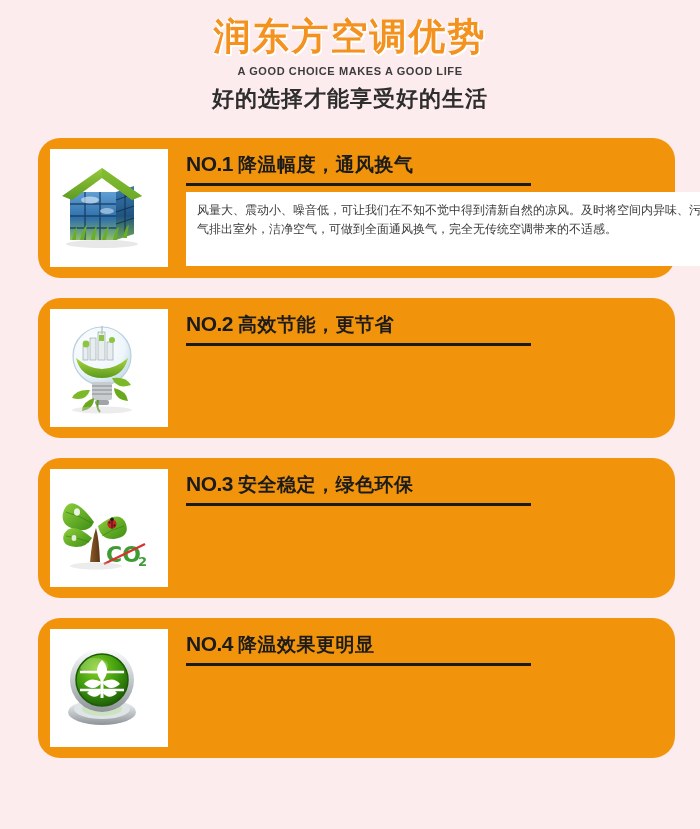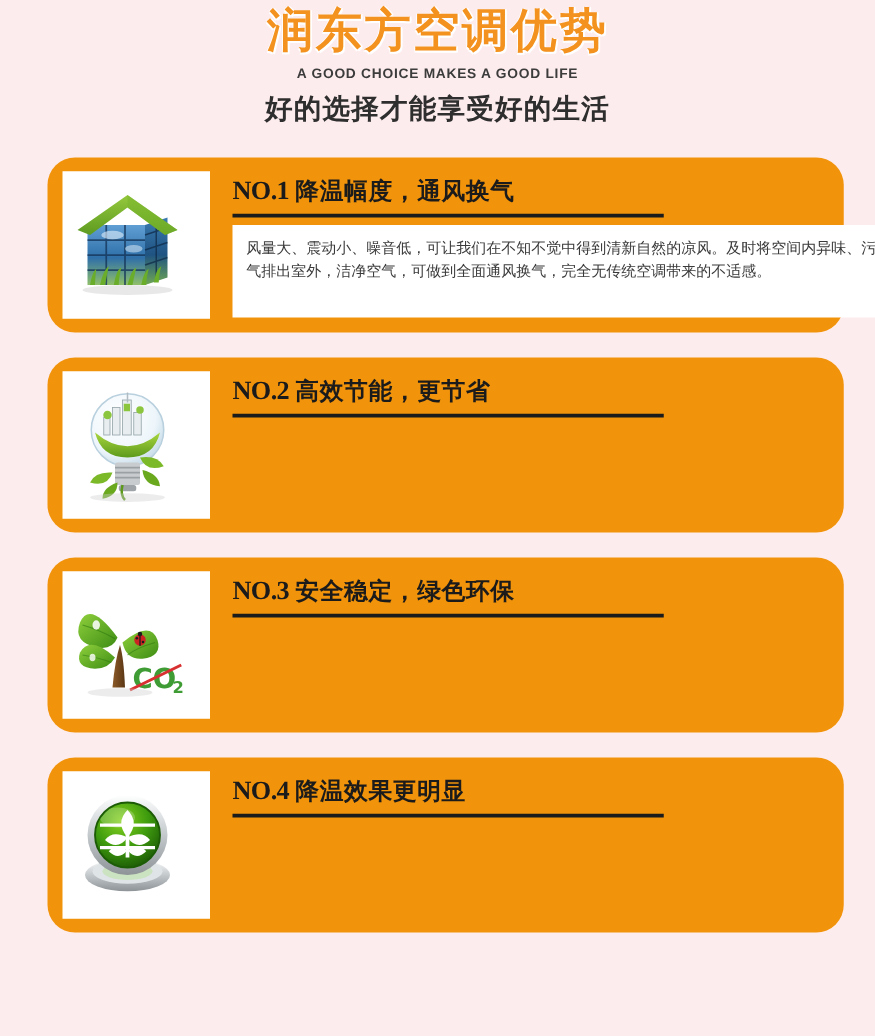--- a/index.html
+++ b/index.html
@@ -10,21 +10,21 @@
     width: 700px;
     height: 829px;
     background: #fdeced;
     font-family: "Liberation Sans", "DejaVu Sans", sans-serif;
     overflow: hidden;
     position: relative;
   }
 
   
   .header {
-    padding-top: 4px;
+    padding-top: 16px;
     text-align: center;
   }
   .header-title {
     font-size: 37px;
     font-weight: bold;
     color: #f3921e;
     letter-spacing: 2px;
     line-height: 1.15;
     text-shadow:
        1.5px 1.5px 0 #ffffff,
@@ -92,21 +92,21 @@
   .card-title {
     font-size: 19px;
     font-weight: bold;
     color: #1b1b1b;
     letter-spacing: 0.5px;
     padding-bottom: 5px;
     white-space: nowrap;
     font-family: "DejaVu Sans", "Liberation Sans", sans-serif;
   }
   .card-title .no {
-    font-family: Liberation Serif, serif;
+    font-family: Liberation Sans, sans-serif;
     font-size: 21px;
     letter-spacing: -0.5px;
     margin-right: 5px;
   }
   .title-rule {
     height: 3px;
     background: #1b1b1b;
     width: 345px;
     margin-bottom: 6px;
   }

